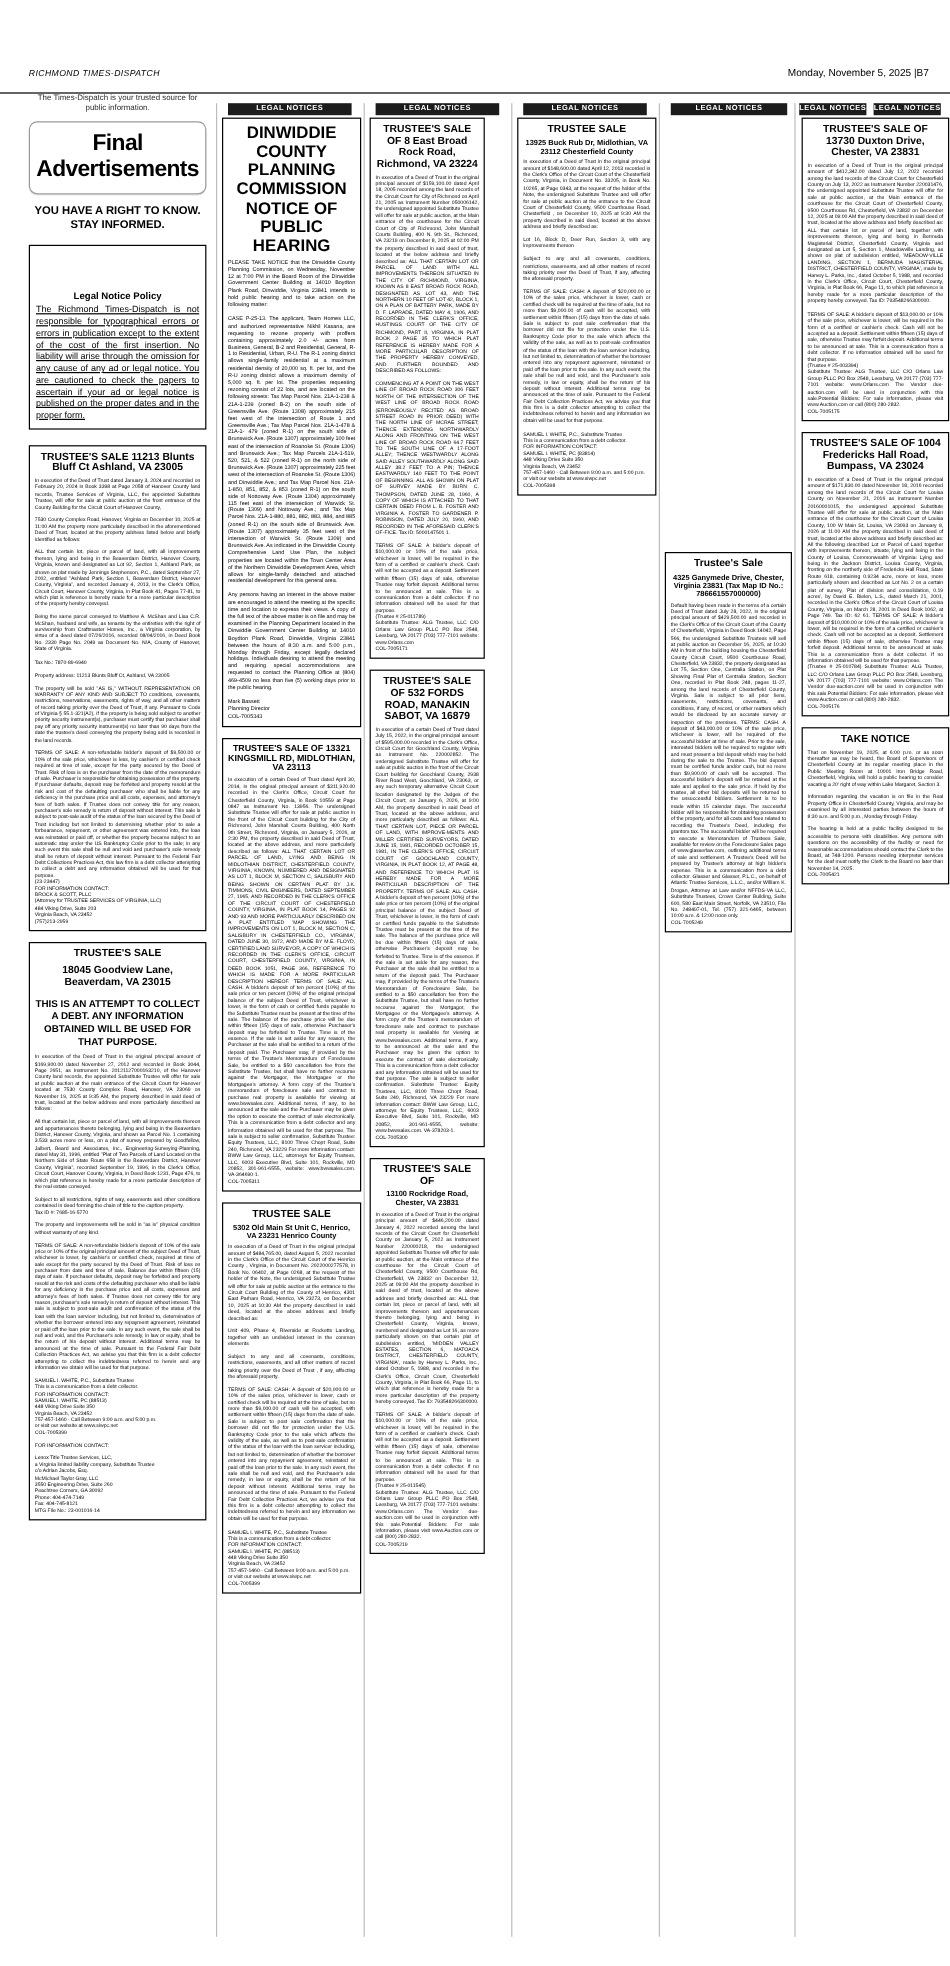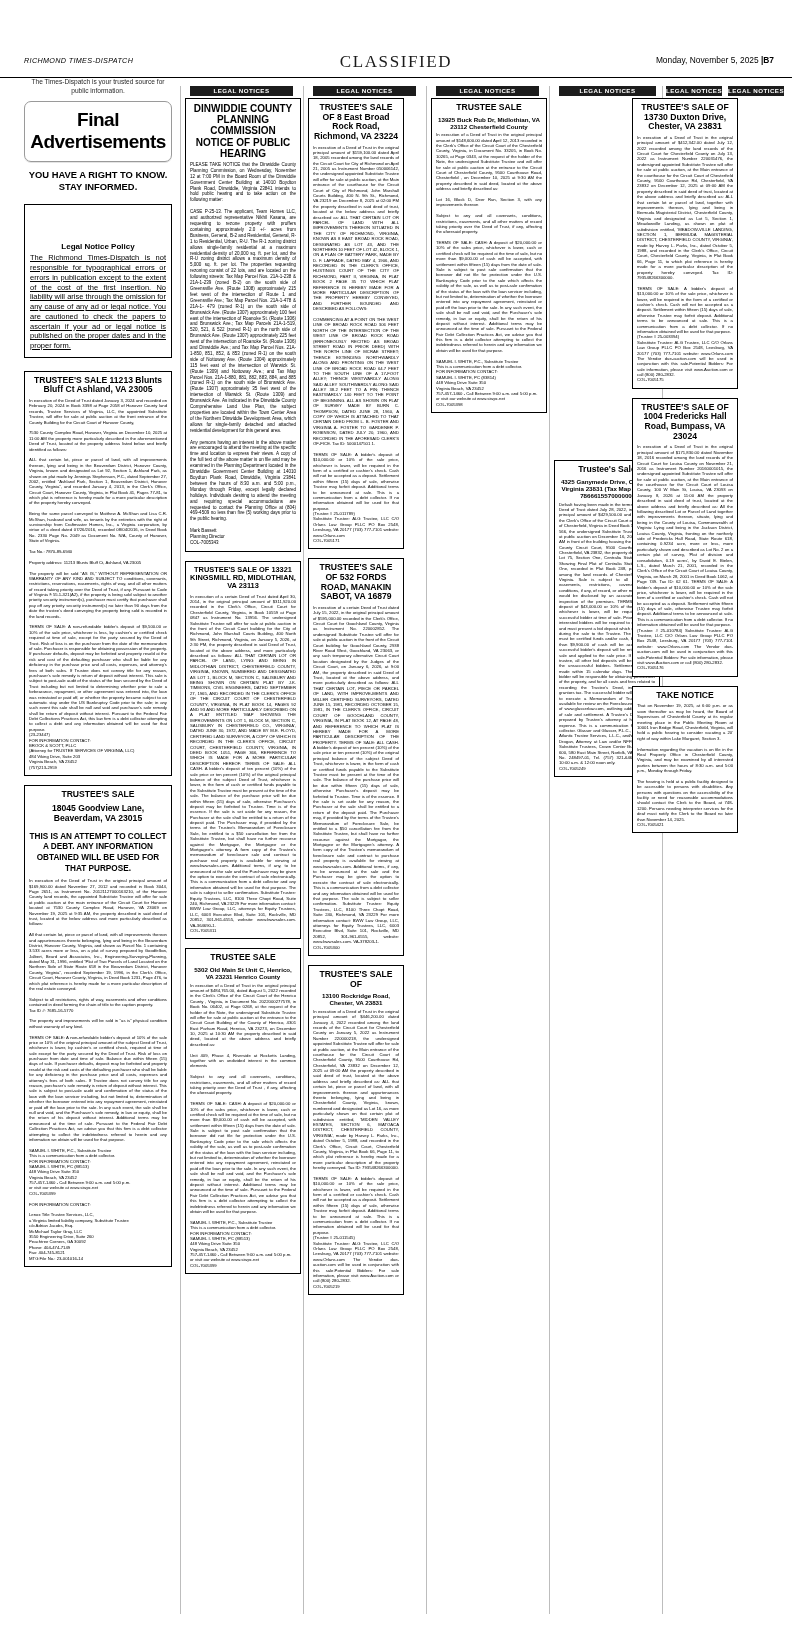--- a/index.html
+++ b/index.html
@@ -25,56 +25,56 @@
   }
   .masthead-center {
     position:absolute; left:0; top:0px; width:792px; text-align:center;
     font-family:"Liberation Serif", serif;
     font-size:17px; letter-spacing:1.6px; color:#1a1a1a;
   }
   .masthead-right {
     position:absolute; right:18px; top:3px;
     font-size:8.4px; color:#000;
   }
-  .masthead-right b { font-weight:700; }
+  .masthead-right b { font-weight:400; }
 
   
   .tabbar { position:absolute; left:0; top:86px; width:792px; height:12px; }
   .tab {
     position:absolute; top:0; height:10px;
     background:#1c1c1c; color:#fff;
     font-size:6.2px; font-weight:700; letter-spacing:0.45px;
     text-align:center; line-height:10px;
   }
 
   
   .col { position:absolute; top:98px; width:99px; }
   #col1 { left:24px; width:148px; top:60px; }
   #col2 { left:185px; width:116px; }
   #col3 { left:308px; width:96px; }
   #col4 { left:431px; width:116px; }
   #col5 { left:554px; width:106px; }
-  #col6 { left:632px; width:106px; }
+  #col6 { left:668px; width:123px; }
 
   
   .vrule { position:absolute; top:86px; width:1px; height:1528px; background:#bdbdbd; }
 
   
   .nbox {
     border:1px solid #000;
     padding:4px 4px 5px 4px;
     margin-bottom:9px;
     background:#fff;
   }
 
   .bh {
     text-align:center; font-weight:700; line-height:1.12;
     margin-bottom:3px;
   }
-  .bh.lg { font-size:10px; }
+  .bh.lg { font-size:14px; }
   .bh.md { font-size:8.6px; }
   .bh.sm { font-size:7.4px; }
 
   .sub {
     text-align:center; font-weight:700; font-size:6.2px; line-height:1.18;
     margin-bottom:2px;
   }
 
   .body {
     font-size:4.55px; line-height:1.30; text-align:justify;
@@ -110,21 +110,20 @@
   .addr-head {
     text-align:center; font-weight:700; font-size:8.6px; line-height:1.22;
     margin-bottom:6px;
   }
 </style>
 </head>
 <body>
 
 <div class="masthead">
   <div class="masthead-left">RICHMOND TIMES-DISPATCH</div>
-  <div class="masthead-center">CLASSIFIED</div>
   <div class="masthead-right"><span>Monday, November 5, 2025 </span><b>|B7</b></div>
 </div>
 
 <div class="tabbar">
   <div class="tab" style="left:190px;width:103px;">LEGAL NOTICES</div>
   <div class="tab" style="left:313px;width:103px;">LEGAL NOTICES</div>
   <div class="tab" style="left:436px;width:103px;">LEGAL NOTICES</div>
   <div class="tab" style="left:559px;width:97px;">LEGAL NOTICES</div>
   <div class="tab" style="left:666px;width:56px;">LEGAL NOTICES</div>
   <div class="tab" style="left:728px;width:56px;">LEGAL NOTICES</div>

